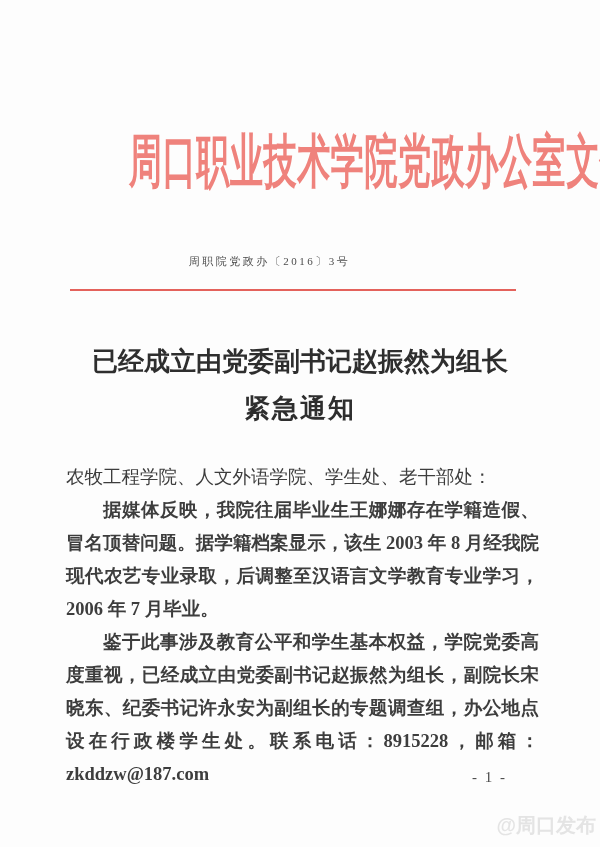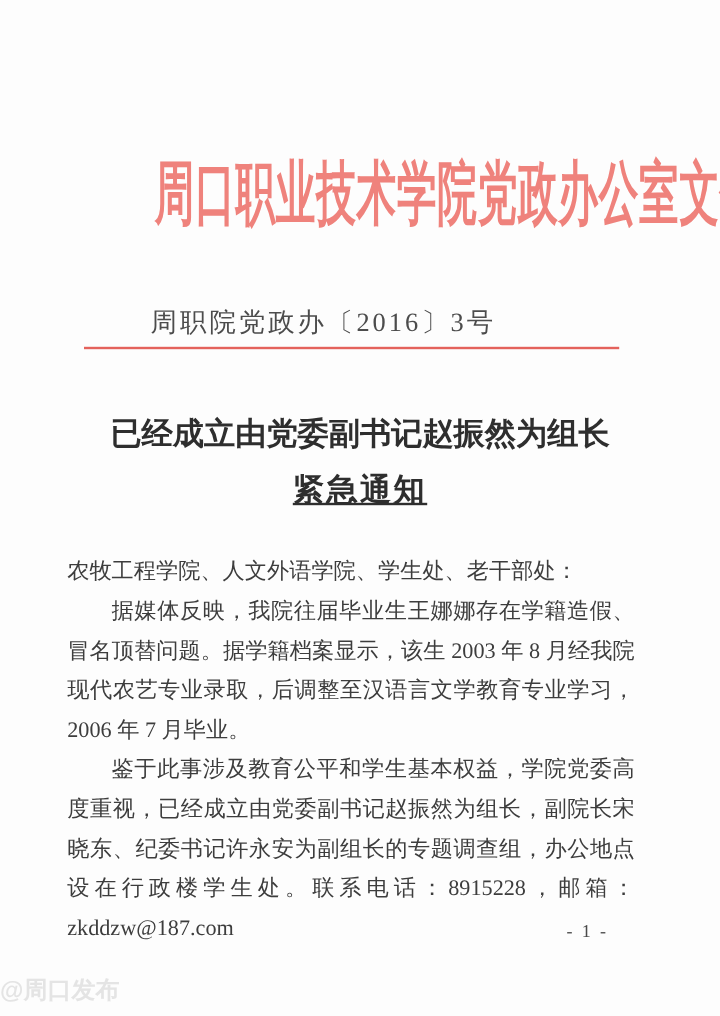--- a/index.html
+++ b/index.html
@@ -30,21 +30,21 @@
     transform-origin: 50% 50%;
     letter-spacing: 1px;
     line-height: 80px;
   }
   .doc-number {
     position: absolute;
     top: 254px;
     left: 0;
     width: 539px;
     text-align: center;
-    font-size: 22px;
+    font-size: 11px;
     letter-spacing: 2.5px;
     color: #4c4c4c;
   }
   .red-line {
     position: absolute;
     top: 289px;
     left: 70px;
     width: 446px;
     height: 2px;
     background: var(--divider-red, #e4625c);
@@ -55,54 +55,54 @@
     left: 40px;
     width: 520px;
     text-align: center;
     font-size: 26px;
     font-weight: bold;
     color: #2e2e2e;
     line-height: 47px;
   }
   .doc-title .line2 {
     letter-spacing: 2px;
-    text-decoration: underline;
   }
   .body-text {
     position: absolute;
     top: 461px;
-    left: 56px;
+    left: 66px;
     width: 473px;
     font-size: 18.5px;
     line-height: 33px;
     color: #3d3d3d;
     text-align: justify;
     text-justify: inter-ideograph;
   }
   .body-text p {
     margin: 0;
     padding: 0;
   }
   .body-text p.indent {
     text-indent: 2em;
+    font-weight: bold;
   }
   .page-number {
     position: absolute;
     top: 769px;
     right: 93px;
     font-size: 15px;
     letter-spacing: 2px;
     color: #4a4a4a;
   }
   .watermark {
     position: absolute;
     top: 812px;
     left: 0;
     width: 596px;
-    text-align: left;
+    text-align: right;
     font-size: 20px;
     font-weight: bold;
     color: #e4e4e4;
     font-family: "Liberation Sans", "DejaVu Sans", sans-serif;
   }
 </style>
 </head>
 <body>
 
 <div class="page">

